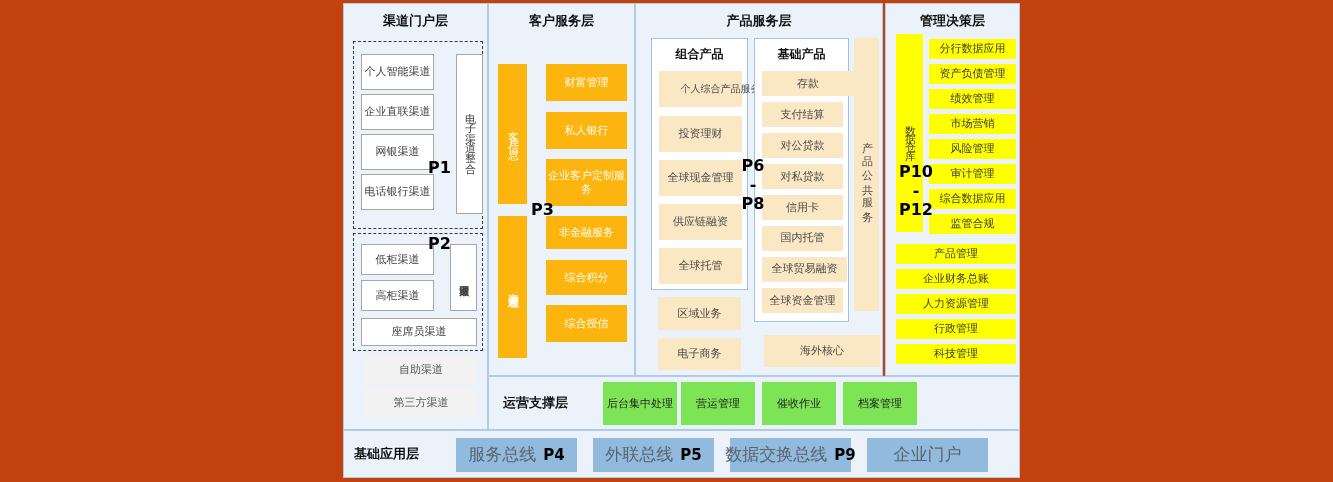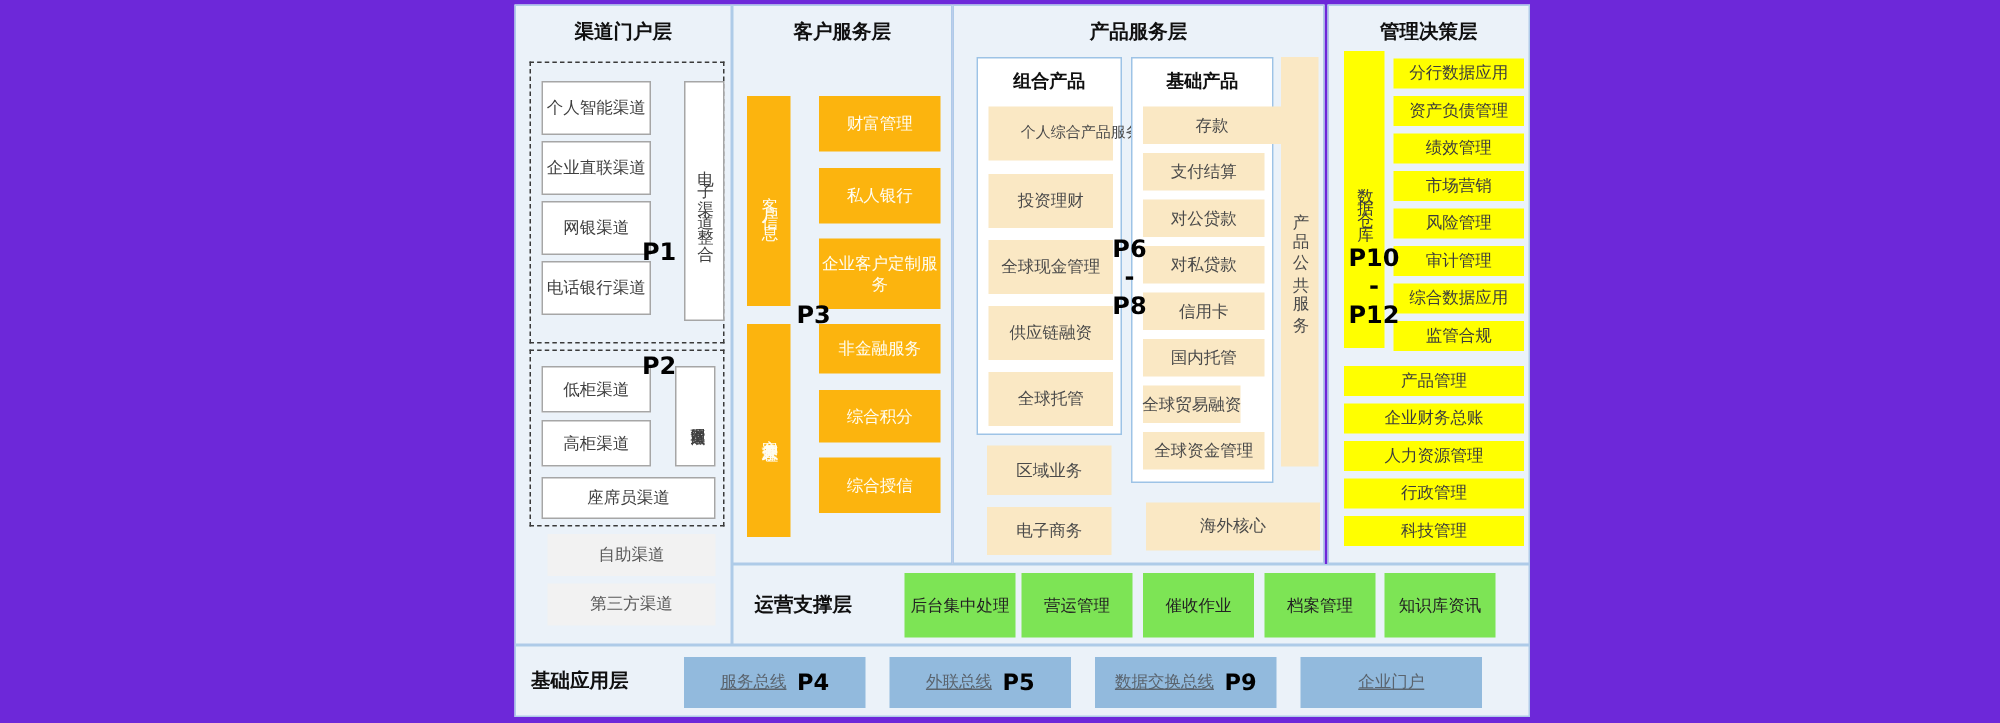--- a/index.html
+++ b/index.html
@@ -1,18 +1,18 @@
 <!DOCTYPE html>
 <html><head>
 <meta charset="utf-8">
 <style>
   * { margin:0; padding:0; box-sizing:border-box; }
   html,body { background:#ffffff; }
   body { font-family:"DejaVu Sans","Liberation Sans",sans-serif; }
-  .stage { position:relative; width:1333px; height:482px; background:#6d28d9; overflow:hidden; }
+  .stage { position:relative; width:1333px; height:482px; background:#c2410c; overflow:hidden; }
   .panel { position:absolute; background:#ebf2f9; border:1px solid #aecbe8; }
   .layer-title { position:absolute; top:8px; left:0; right:0; text-align:center;
                  font-size:13px; font-weight:bold; color:#101010; }
   .row-title { position:absolute; font-size:13px; font-weight:bold; color:#101010;
                top:50%; transform:translateY(-50%); }
   .bx { position:absolute; display:flex; align-items:center; justify-content:center;
         text-align:center; font-size:11px; line-height:1.25; white-space:nowrap; }
   .white  { background:#ffffff; border:1px solid #a6a6a6; color:#3f3f3f; }
   .grayb  { background:#f2f2f2; color:#595959; }
   .orange { background:#fcb40e; color:#fffdf2; }
@@ -29,21 +29,21 @@
   .vtight { letter-spacing:0; font-size:10px; }
   .wrap { white-space:normal; }
   .fs10 { font-size:10px; }
   .dashed { position:absolute; border:1.5px dashed #3a3a3a; }
   .sub { position:absolute; background:#ffffff; border:1px solid #9dc3e6; }
   .sub-header { position:absolute; top:7px; left:0; right:0; text-align:center;
                 font-size:12px; font-weight:bold; color:#101010; }
   .pmark { position:absolute; font-weight:bold; color:#000; font-size:16px; z-index:3;
            line-height:1; }
   .pstack { text-align:center; line-height:19px; }
-  .blue-inner-label { font-size:11px; color:#5a646e;text-decoration:underline; }
+  .blue-inner-label { font-size:17px; color:#5a646e; }
   .blue-inner-p { font-size:15px; font-weight:bold; color:#000; margin-left:7px; }
 </style>
 </head>
 <body>
 
 <div class="stage">
 
   <div class="panel" style="left:343px; top:3px; width:145px; height:427px;">
     <div class="layer-title">渠道门户层</div>
 
@@ -101,22 +101,22 @@
       <div>P8</div>
     </div>
 
     <div class="sub" style="left:118px; top:34px; width:95px; height:284px;">
       <div class="sub-header">基础产品</div>
       <div class="bx cream" style="left:7px; top:32px; width:92px; height:25px;">存款</div>
       <div class="bx cream" style="left:7px; top:63px; width:81px; height:25px;">支付结算</div>
       <div class="bx cream" style="left:7px; top:94px; width:81px; height:25px;">对公贷款</div>
       <div class="bx cream" style="left:7px; top:125px; width:81px; height:25px;">对私贷款</div>
       <div class="bx cream" style="left:7px; top:156px; width:81px; height:25px;">信用卡</div>
-      <div class="bx cream" style="left:7px; top:187px; width:81px; height:25px;">国内托管</div>
-      <div class="bx cream" style="left:7px; top:218px; width:65px; height:25px;">全球贸易融资</div>
+      <div class="bx cream" style="left:7px; top:187px; width:81px; height:25px;font-family:Liberation Mono, monospace;">国内托管</div>
+      <div class="bx cream" style="left:7px; top:218px; width:85px; height:25px;font-family:Liberation Mono, monospace;">全球贸易融资</div>
       <div class="bx cream" style="left:7px; top:249px; width:81px; height:25px;">全球资金管理</div>
     </div>
 
     <div class="bx cream vtext ls14" style="left:218px; top:34px; width:25px; height:273px;">产品公共服务</div>
 
     <div class="bx cream" style="left:22px; top:293px; width:83px; height:33px;">区域业务</div>
     <div class="bx cream" style="left:128px; top:331px; width:116px; height:32px;">海外核心</div>
     <div class="bx cream" style="left:22px; top:334px; width:83px; height:32px;">电子商务</div>
   </div>
 
@@ -146,21 +146,20 @@
     <div class="bx yellow" style="left:10px; top:315px; width:120px; height:20px;">行政管理</div>
     <div class="bx yellow" style="left:10px; top:340px; width:120px; height:20px;">科技管理</div>
   </div>
 
   <div class="panel" style="left:488px; top:376px; width:532px; height:54px;">
     <div class="row-title" style="left:14px;">运营支撑层</div>
     <div class="bx green" style="left:114px; top:5px; width:74px; height:43px;">后台集中处理</div>
     <div class="bx green" style="left:192px; top:5px; width:74px; height:43px;">营运管理</div>
     <div class="bx green" style="left:273px; top:5px; width:74px; height:43px;">催收作业</div>
     <div class="bx green" style="left:354px; top:5px; width:74px; height:43px;">档案管理</div>
-    <div class="bx green" style="left:434px; top:5px; width:74px; height:43px;">知识库资讯</div>
   </div>
 
   <div class="panel" style="left:343px; top:430px; width:677px; height:48px;">
     <div class="row-title" style="left:10px;">基础应用层</div>
 
     <div class="bx blueb" style="left:112px; top:7px; width:121px; height:34px;">
       <span class="blue-inner-label">服务总线</span>
       <span class="blue-inner-p">P4</span>
     </div>
     <div class="bx blueb" style="left:249px; top:7px; width:121px; height:34px;">

